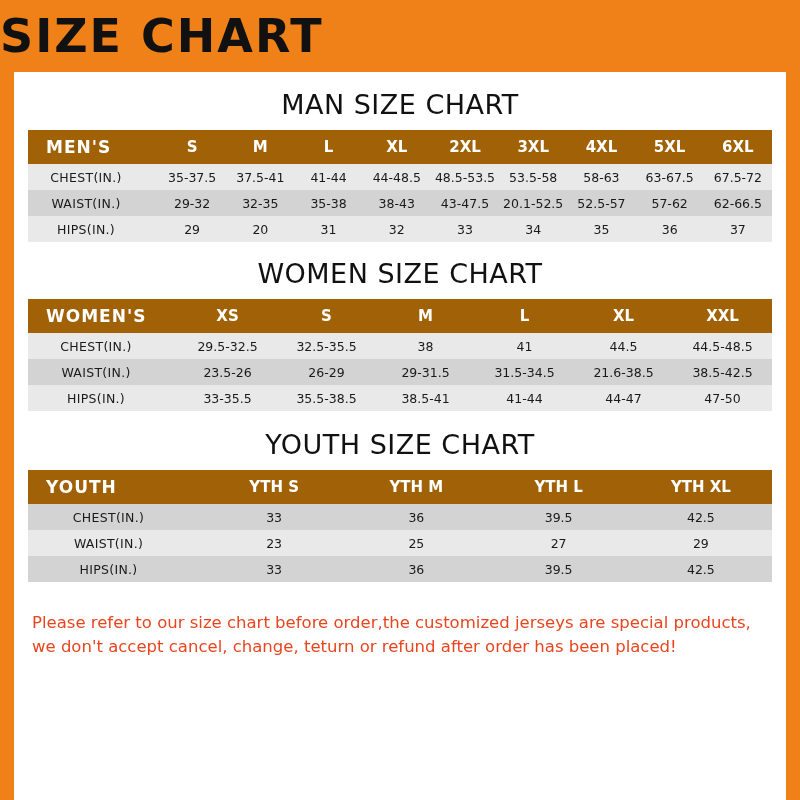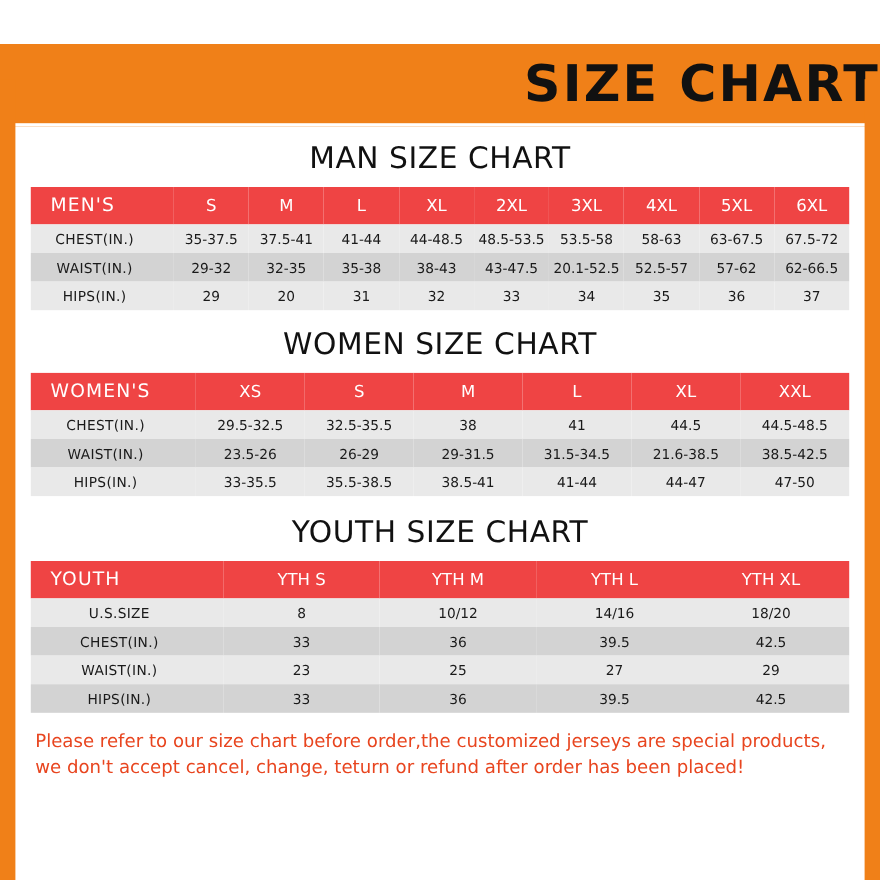--- a/index.html
+++ b/index.html
@@ -21,23 +21,22 @@
     box-sizing: border-box;
     display: flex;
     flex-direction: column;
   }
   
   .banner {
     background: #f08018;
     height: 72px;
     display: flex;
     align-items: center;
-    justify-content: flex-end;
+    justify-content: flex-start;
     border-bottom: 3px solid #ffffff;
-    margin-top: 40px;
   }
   .banner-title {
     font-family: "DejaVu Sans", sans-serif;
     font-weight: bold;
     font-size: 46px;
     letter-spacing: 2px;
     color: #111111;
     line-height: 1;
   }
   .orange-left, .orange-right {
@@ -77,23 +76,23 @@
   }
   th, td {
     text-align: center;
     font-size: 12.5px;
     color: #1a1a1a;
     padding: 0;
     height: 26px;
     font-family: "DejaVu Sans", sans-serif;
   }
   thead th {
-    background: #ef4444;
+    background: #a16207;
     color: #ffffff;
-    font-weight: normal;
+    font-weight: bold;
     height: 34px;
     font-size: 15px;
   }
   thead th.row-label {
     text-align: left;
     padding-left: 18px;
     font-size: 17px;
     letter-spacing: 1px;
   }
   tbody tr.light td { background: #e9e9e9; }
@@ -110,20 +109,21 @@
   .youth-table col.label { width: 175px; }
 
   
   .note {
     color: #e8451f;
     font-size: 16.5px;
     line-height: 1.45;
     text-align: left;
     padding: 14px 18px 0 18px;
     font-family: "DejaVu Sans", sans-serif;
+    margin-top: 15px;
   }
   .note div { white-space: nowrap; }
 </style>
 </head>
 <body>
 
 <div class="page">
 
   <div class="banner">
     <div class="banner-title">SIZE CHART</div>
@@ -267,27 +267,20 @@
       <thead>
         <tr>
           <th class="row-label">YOUTH</th>
           <th>YTH S</th>
           <th>YTH M</th>
           <th>YTH L</th>
           <th>YTH XL</th>
         </tr>
       </thead>
       <tbody>
-        <tr class="light">
-          <td class="row-label">U.S.SIZE</td>
-          <td>8</td>
-          <td>10/12</td>
-          <td>14/16</td>
-          <td>18/20</td>
-        </tr>
         <tr class="dark">
           <td class="row-label">CHEST(IN.)</td>
           <td>33</td>
           <td>36</td>
           <td>39.5</td>
           <td>42.5</td>
         </tr>
         <tr class="light">
           <td class="row-label">WAIST(IN.)</td>
           <td>23</td>

